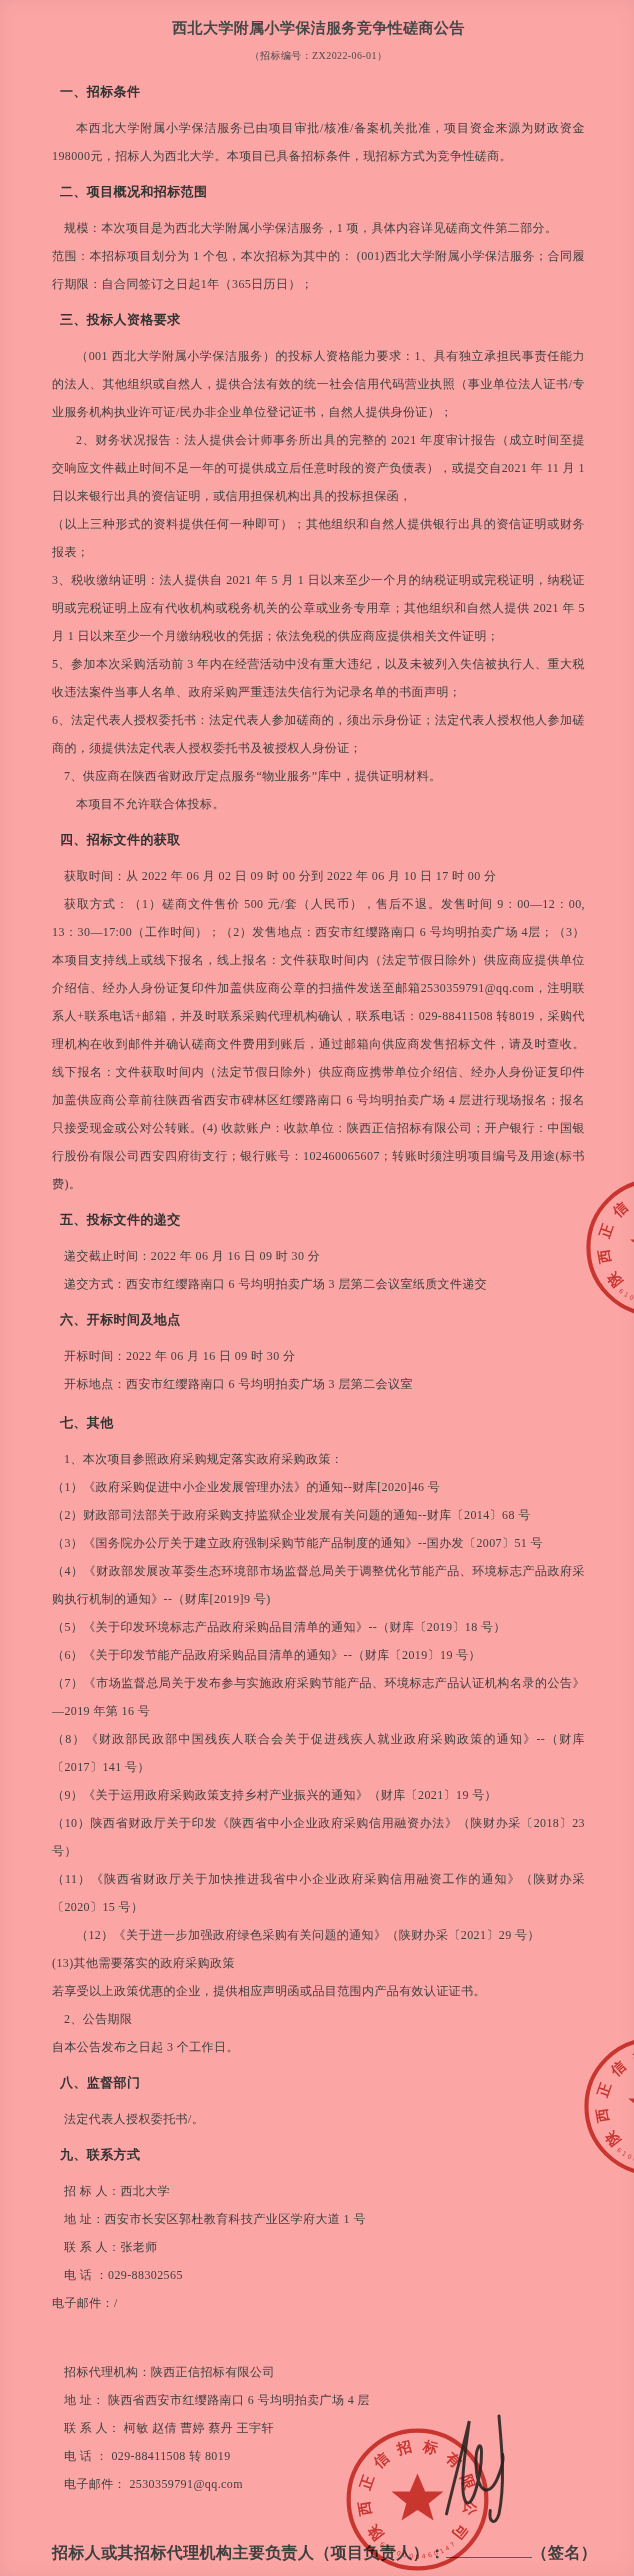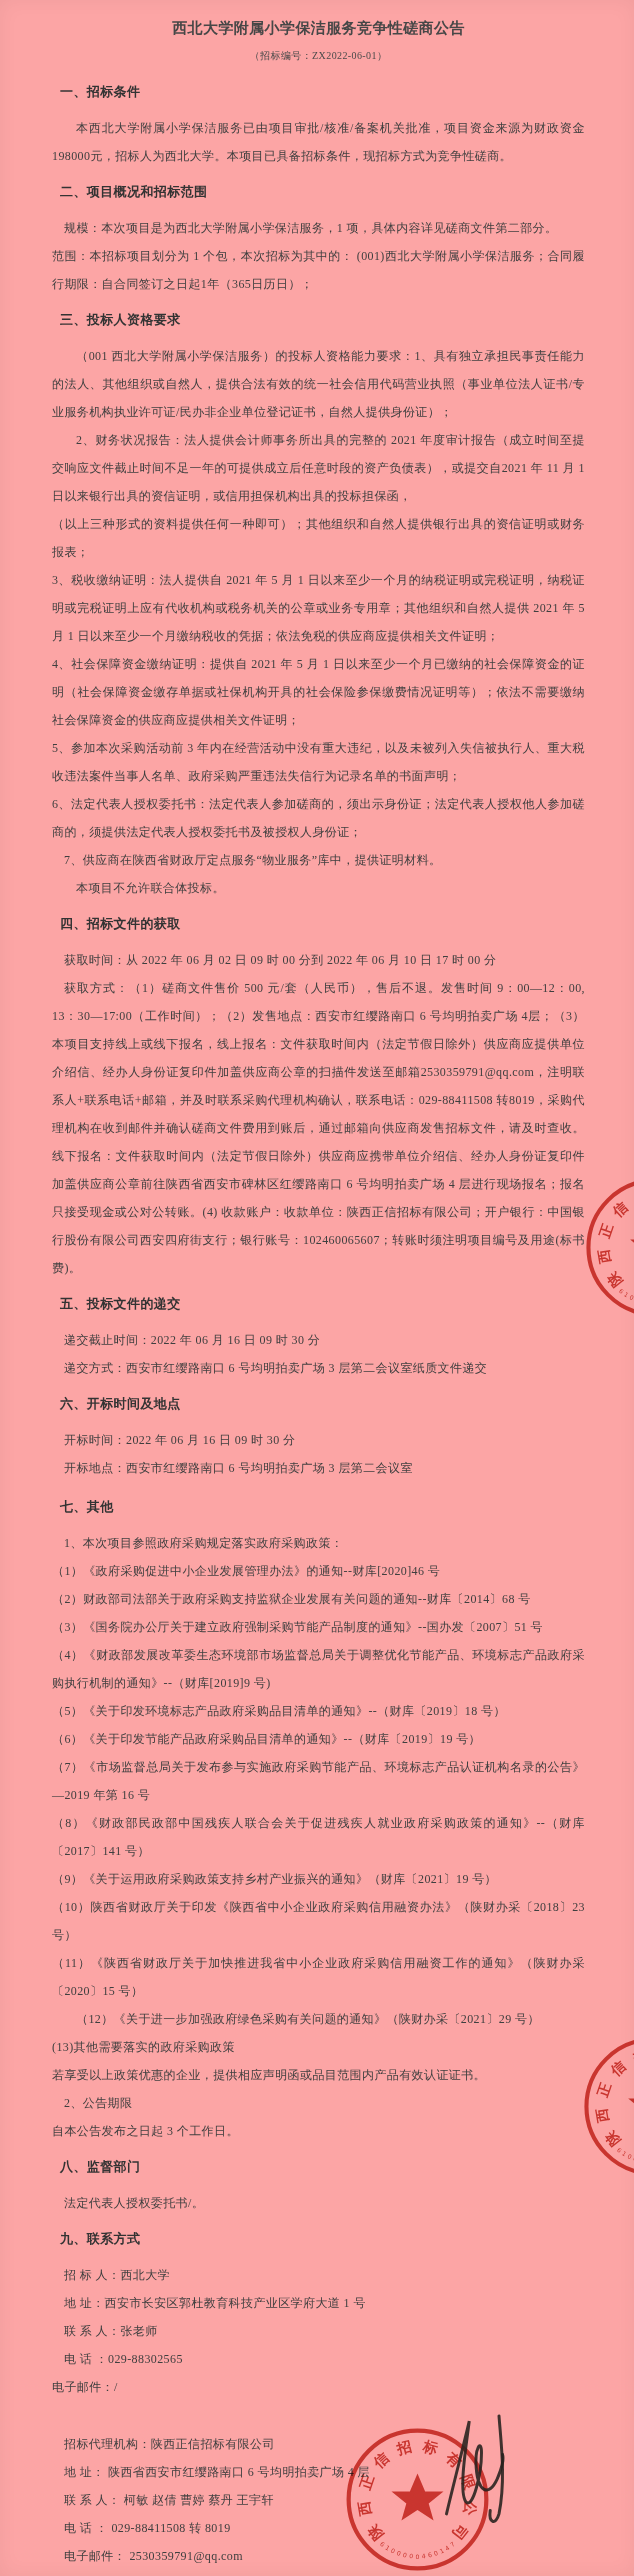--- a/index.html
+++ b/index.html
@@ -14,21 +14,21 @@
     letter-spacing:0.4px;
   }
   .title{ text-align:center; font-size:15px; line-height:28px; font-weight:bold; color:#474747; }
   .subtitle{ text-align:center; font-size:10px; line-height:28px; color:#4a4a4a; }
   h2{ margin:8px; font-size:13px; line-height:28px; font-weight:bold; color:#333; }
   p{ margin:0; font-size:12px; line-height:28px; text-align:justify; }
   .ind0{ text-indent:0; }
   .ind1{ text-indent:1em; }
   .ind2{ text-indent:2em; }
   .mt12{ margin-top:11.2px; }
-  .agency{ margin-top:29px; }
+  .agency{ margin-top:41px; }
   .sig-row{ font-size:16px; line-height:28px; white-space:nowrap;font-weight:bold; }
   .sig-row-1{ margin-top:41px; }
   .sig-row-2{ margin-top:30px; margin-left:127px; }
   .sig-underline{ display:inline-block; width:86px; height:12px; border-bottom:0.9px solid #5a5a5a; vertical-align:baseline; }
   
   svg.seal{ position:absolute; mix-blend-mode:multiply; opacity:0.88; }
   .seal-big{ left:341px; top:2423px; width:153px; height:153px; }
   .seal-mid1{ left:581px; top:1173px; width:149px; height:149px; }
   .seal-mid2{ left:579px; top:2032px; width:149px; height:149px; }
   .seal-ring{ fill:none; stroke:var(--red); stroke-width:5.5; }
@@ -51,21 +51,20 @@
 
   <h2>二、项目概况和招标范围</h2>
   <p class="ind1">规模：本次项目是为西北大学附属小学保洁服务，1 项，具体内容详见磋商文件第二部分。</p>
   <p class="ind0">范围：本招标项目划分为 1 个包，本次招标为其中的： (001)西北大学附属小学保洁服务；合同履行期限：自合同签订之日起1年（365日历日）；</p>
 
   <h2>三、投标人资格要求</h2>
   <p class="ind2">（001 西北大学附属小学保洁服务）的投标人资格能力要求：1、具有独立承担民事责任能力的法人、其他组织或自然人，提供合法有效的统一社会信用代码营业执照（事业单位法人证书/专业服务机构执业许可证/民办非企业单位登记证书，自然人提供身份证）；</p>
   <p class="ind2">2、财务状况报告：法人提供会计师事务所出具的完整的 2021 年度审计报告（成立时间至提交响应文件截止时间不足一年的可提供成立后任意时段的资产负债表），或提交自2021 年 11 月 1 日以来银行出具的资信证明，或信用担保机构出具的投标担保函，</p>
   <p class="ind0">（以上三种形式的资料提供任何一种即可）；其他组织和自然人提供银行出具的资信证明或财务报表；</p>
   <p class="ind0">3、税收缴纳证明：法人提供自 2021 年 5 月 1 日以来至少一个月的纳税证明或完税证明，纳税证明或完税证明上应有代收机构或税务机关的公章或业务专用章；其他组织和自然人提供 2021 年 5 月 1 日以来至少一个月缴纳税收的凭据；依法免税的供应商应提供相关文件证明；</p>
-  <p class="ind0">4、社会保障资金缴纳证明：提供自 2021 年 5 月 1 日以来至少一个月已缴纳的社会保障资金的证明（社会保障资金缴存单据或社保机构开具的社会保险参保缴费情况证明等）；依法不需要缴纳社会保障资金的供应商应提供相关文件证明；</p>
   <p class="ind0">5、参加本次采购活动前 3 年内在经营活动中没有重大违纪，以及未被列入失信被执行人、重大税收违法案件当事人名单、政府采购严重违法失信行为记录名单的书面声明；</p>
   <p class="ind0">6、法定代表人授权委托书：法定代表人参加磋商的，须出示身份证；法定代表人授权他人参加磋商的，须提供法定代表人授权委托书及被授权人身份证；</p>
   <p class="ind1">7、供应商在陕西省财政厅定点服务“物业服务”库中，提供证明材料。</p>
   <p class="ind2">本项目不允许联合体投标。</p>
 
   <h2>四、招标文件的获取</h2>
   <p class="ind1">获取时间：从 2022 年 06 月 02 日 09 时 00 分到 2022 年 06 月 10 日 17 时 00 分</p>
   <p class="ind1">获取方式：（1）磋商文件售价 500 元/套（人民币），售后不退。发售时间 9：00—12：00, 13：30—17:00（工作时间）；（2）发售地点：西安市红缨路南口 6 号均明拍卖广场 4层；（3）本项目支持线上或线下报名，线上报名：文件获取时间内（法定节假日除外）供应商应提供单位介绍信、经办人身份证复印件加盖供应商公章的扫描件发送至邮箱2530359791@qq.com，注明联系人+联系电话+邮箱，并及时联系采购代理机构确认，联系电话：029-88411508 转8019，采购代理机构在收到邮件并确认磋商文件费用到账后，通过邮箱向供应商发售招标文件，请及时查收。线下报名：文件获取时间内（法定节假日除外）供应商应携带单位介绍信、经办人身份证复印件加盖供应商公章前往陕西省西安市碑林区红缨路南口 6 号均明拍卖广场 4 层进行现场报名；报名只接受现金或公对公转账。(4) 收款账户：收款单位：陕西正信招标有限公司；开户银行：中国银行股份有限公司西安四府街支行；银行账号：102460065607；转账时须注明项目编号及用途(标书费)。</p>
 
   <h2>五、投标文件的递交</h2>

